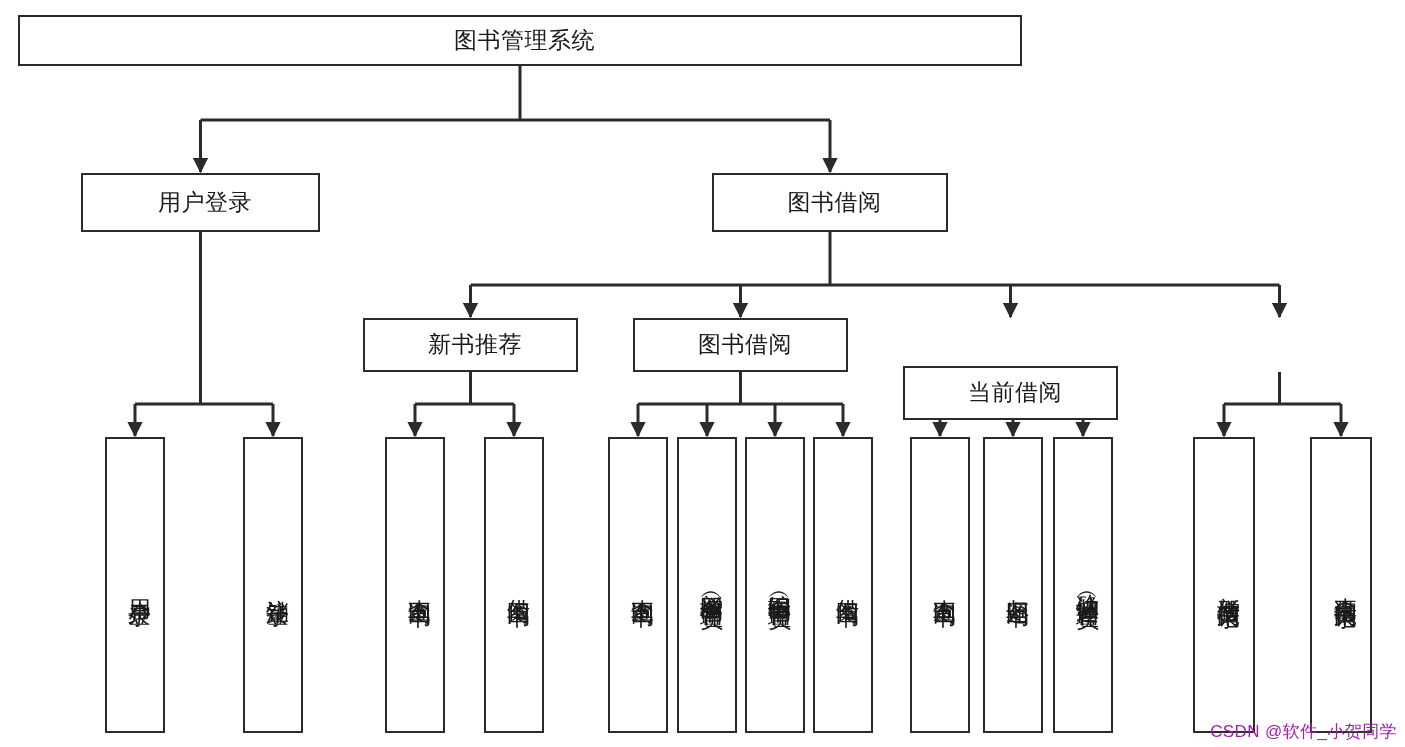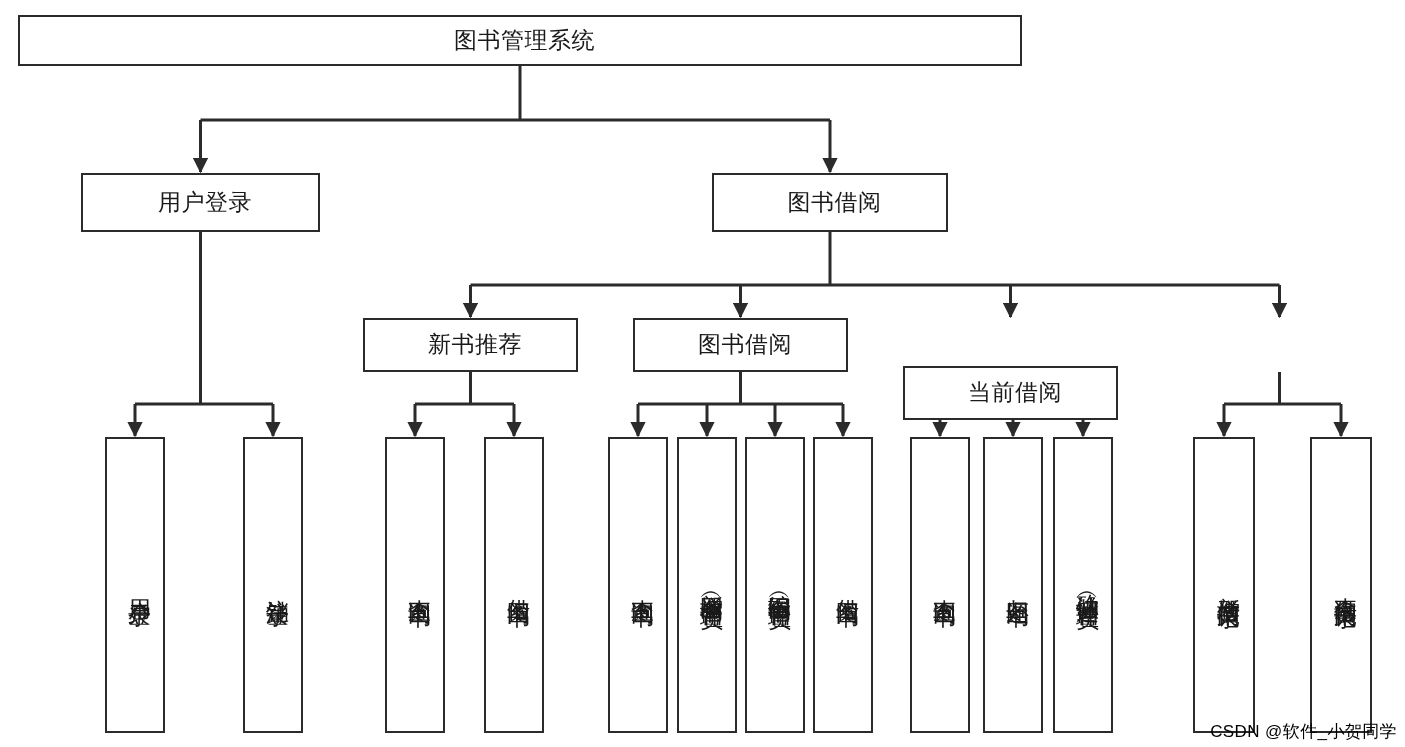--- a/index.html
+++ b/index.html
@@ -55,21 +55,21 @@
     text-align: center;
   }
   .node .htext {
     white-space: nowrap;
   }
   #watermark {
     position: absolute;
     right: 8px;
     bottom: 4px;
     font-size: 17px;
-    color: #000000;
+    color: #a21caf;
     letter-spacing: 0.4px;
     white-space: nowrap;
   }
 </style>
 </head>
 <body>
 
 <div id="canvas">
 
   <svg id="edges" viewBox="0 0 1405 747" width="1405" height="747" aria-hidden="true">

